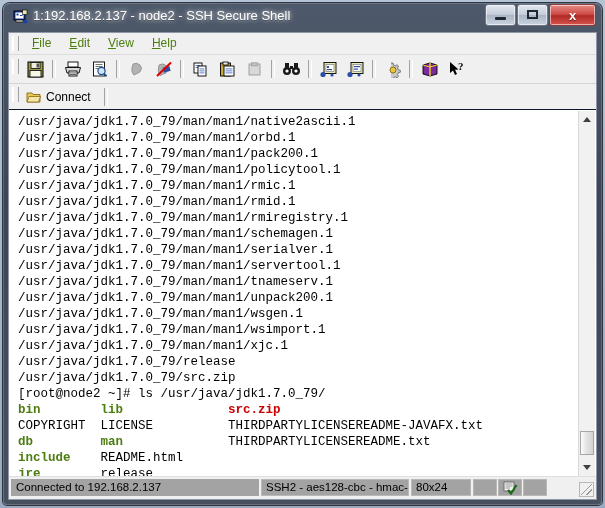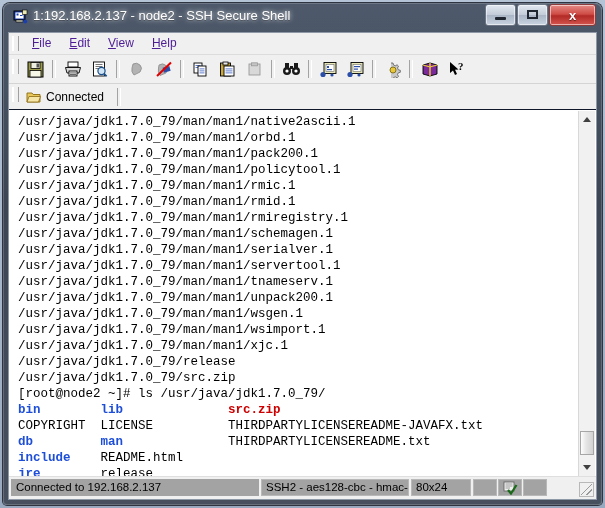--- a/index.html
+++ b/index.html
@@ -90,21 +90,21 @@
   .grip {
     position: absolute; left: 3px; top: 3px;
     width: 5px; height: 15px;
     border-left: 1px solid #ffffff;
     border-right: 1px solid #a0a0a0;
     box-shadow: 1px 0 0 #ffffff inset;
   }
   .menu-items { position: absolute; left: 14px; top: 0; display: flex; }
   .menu-item {
     padding: 3px 9px 0 9px;
-    font-size: 12px; color: #4c1d95;
+    font-size: 12px; color: #4d7c0f;
     height: 18px; line-height: 15px;
     cursor: default;
   }
   .menu-item u { text-decoration: underline; }
 
   
   .toolbar {
     position: relative;
     height: 28px;
     background: #f0f0f0;
@@ -159,21 +159,21 @@
     overflow: hidden;
     font-family: "Liberation Mono", "DejaVu Sans Mono", monospace;
     font-size: 12.5px;
     line-height: 16px;
     color: #000000;
     padding: 3px 0 0 8px;
     box-sizing: border-box;
     white-space: pre;
   }
   .term .ln { height: 16px; }
-  .c-dir  { color: #1d4ed8; font-weight: bold; }
+  .c-dir  { color: #4d7c0f; font-weight: bold; }
   .c-red  { color: #cc0000; font-weight: bold; text-align: center; }
 
   
   .annot {
     position: absolute;
     left: 114px; top: 369px;
     width: 206px; height: 19px;
     border: 2px solid #e00000;
     box-sizing: border-box;
     pointer-events: none;
@@ -439,21 +439,21 @@
       </div>
 
       <div class="qbar">
         <span class="grip" style="top:3px;"></span>
         <div class="q-inner">
           <div class="qitem">
             <svg width="15" height="14" viewBox="0 0 15 14">
               <path d="M1 3 L6 3 L7.2 4.5 L14 4.5 L14 12 L1 12 Z" fill="#e8c85a" stroke="#8a6a10" stroke-width=".9"></path>
               <path d="M1 12 L3 6.5 L14.5 6.5 L12.5 12 Z" fill="#f5e6a8" stroke="#8a6a10" stroke-width=".8"></path>
             </svg>
-            <span class="lbl">Connected</span>
+            <span class="lbl">Connect</span>
           </div>
           <span class="qend"></span>
         </div>
       </div>
 
       <div class="term-wrap">
         <div class="term" id="terminal"><div class="ln"><span>/usr/java/jdk1.7.0_79/man/man1/native2ascii.1</span></div><div class="ln"><span>/usr/java/jdk1.7.0_79/man/man1/orbd.1</span></div><div class="ln"><span>/usr/java/jdk1.7.0_79/man/man1/pack200.1</span></div><div class="ln"><span>/usr/java/jdk1.7.0_79/man/man1/policytool.1</span></div><div class="ln"><span>/usr/java/jdk1.7.0_79/man/man1/rmic.1</span></div><div class="ln"><span>/usr/java/jdk1.7.0_79/man/man1/rmid.1</span></div><div class="ln"><span>/usr/java/jdk1.7.0_79/man/man1/rmiregistry.1</span></div><div class="ln"><span>/usr/java/jdk1.7.0_79/man/man1/schemagen.1</span></div><div class="ln"><span>/usr/java/jdk1.7.0_79/man/man1/serialver.1</span></div><div class="ln"><span>/usr/java/jdk1.7.0_79/man/man1/servertool.1</span></div><div class="ln"><span>/usr/java/jdk1.7.0_79/man/man1/tnameserv.1</span></div><div class="ln"><span>/usr/java/jdk1.7.0_79/man/man1/unpack200.1</span></div><div class="ln"><span>/usr/java/jdk1.7.0_79/man/man1/wsgen.1</span></div><div class="ln"><span>/usr/java/jdk1.7.0_79/man/man1/wsimport.1</span></div><div class="ln"><span>/usr/java/jdk1.7.0_79/man/man1/xjc.1</span></div><div class="ln"><span>/usr/java/jdk1.7.0_79/release</span></div><div class="ln"><span>/usr/java/jdk1.7.0_79/src.zip</span></div><div class="ln"><span>[root@node2 ~]# ls /usr/java/jdk1.7.0_79/</span></div><div class="ln"><span class="c-dir">bin        </span><span class="c-dir">lib        </span><span>      </span><span class="c-red">src.zip</span></div><div class="ln"><span>COPYRIGHT  LICENSE          THIRDPARTYLICENSEREADME-JAVAFX.txt</span></div><div class="ln"><span class="c-dir">db         </span><span class="c-dir">man        </span><span>      </span><span>THIRDPARTYLICENSEREADME.txt</span></div><div class="ln"><span class="c-dir">include    </span><span>README.html</span></div><div class="ln"><span class="c-dir">jre        </span><span>release</span></div></div>
         <div class="annot"></div>
 
         <div class="vsb">

